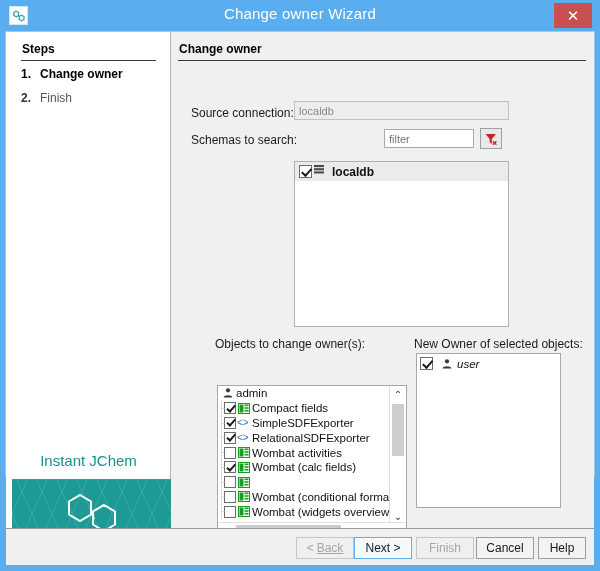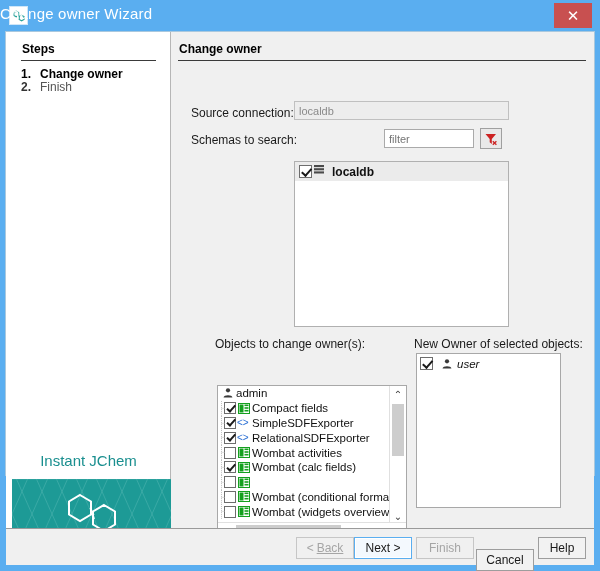--- a/index.html
+++ b/index.html
@@ -36,21 +36,21 @@
     border: 1px solid #cfe6f8;
     box-sizing: border-box;
     display: flex;
     align-items: center;
     justify-content: center;
   }
   .title-text {
     position: absolute;
     left: 0; top: 5px;
     width: 600px;
-    text-align: left;
+    text-align: center;
     font-size: 15px;
     color: #ffffff;
     letter-spacing: 0.2px;
   }
   .close-btn {
     position: absolute;
     right: 8px; top: 3px;
     width: 38px; height: 25px;
     background: #c85050;
     color: #ffffff;
@@ -94,21 +94,21 @@
     background: #3a3a3a;
   }
   .step-row {
     position: absolute;
     left: 15px;
     font-size: 12px;
     white-space: nowrap;
   }
   .step-num { display: inline-block; width: 19px; }
   .step-row.active { color: #000000; font-weight: bold; top: 35px; }
-  .step-row.inactive { color: #555555; top: 48px; }
+  .step-row.inactive { color: #555555; top: 59px; }
   .step-row.inactive .step-num { font-weight: bold; color: #333; }
 
   .brand-text {
     position: absolute;
     left: 0; top: 420px;
     width: 165px;
     text-align: center;
     font-size: 15px;
     color: #1a8f8f;
   }
@@ -416,21 +416,21 @@
   }
   .btn.disabled { color: #a5a5a5; border-color: #c6c6c6; background: #f0f0f0; }
   .btn.primary {
     border: 1px solid #5aaef0;
     background: #f4f9fe;
     box-shadow: inset 0 0 0 1px #ffffff;
   }
   .btn-back   { left: 290px; width: 58px; }
   .btn-next   { left: 348px; width: 58px; }
   .btn-finish { left: 410px; width: 58px; }
-  .btn-cancel { left: 470px; width: 58px; margin-top: 12px; }
+  .btn-cancel { left: 470px; width: 58px; }
   .btn-help   { left: 532px; width: 48px; }
   .u { text-decoration: underline; }
 </style>
 </head>
 <body>
 
 <div id="app">
 
   <div class="titlebar">
     <div class="title-icon">

